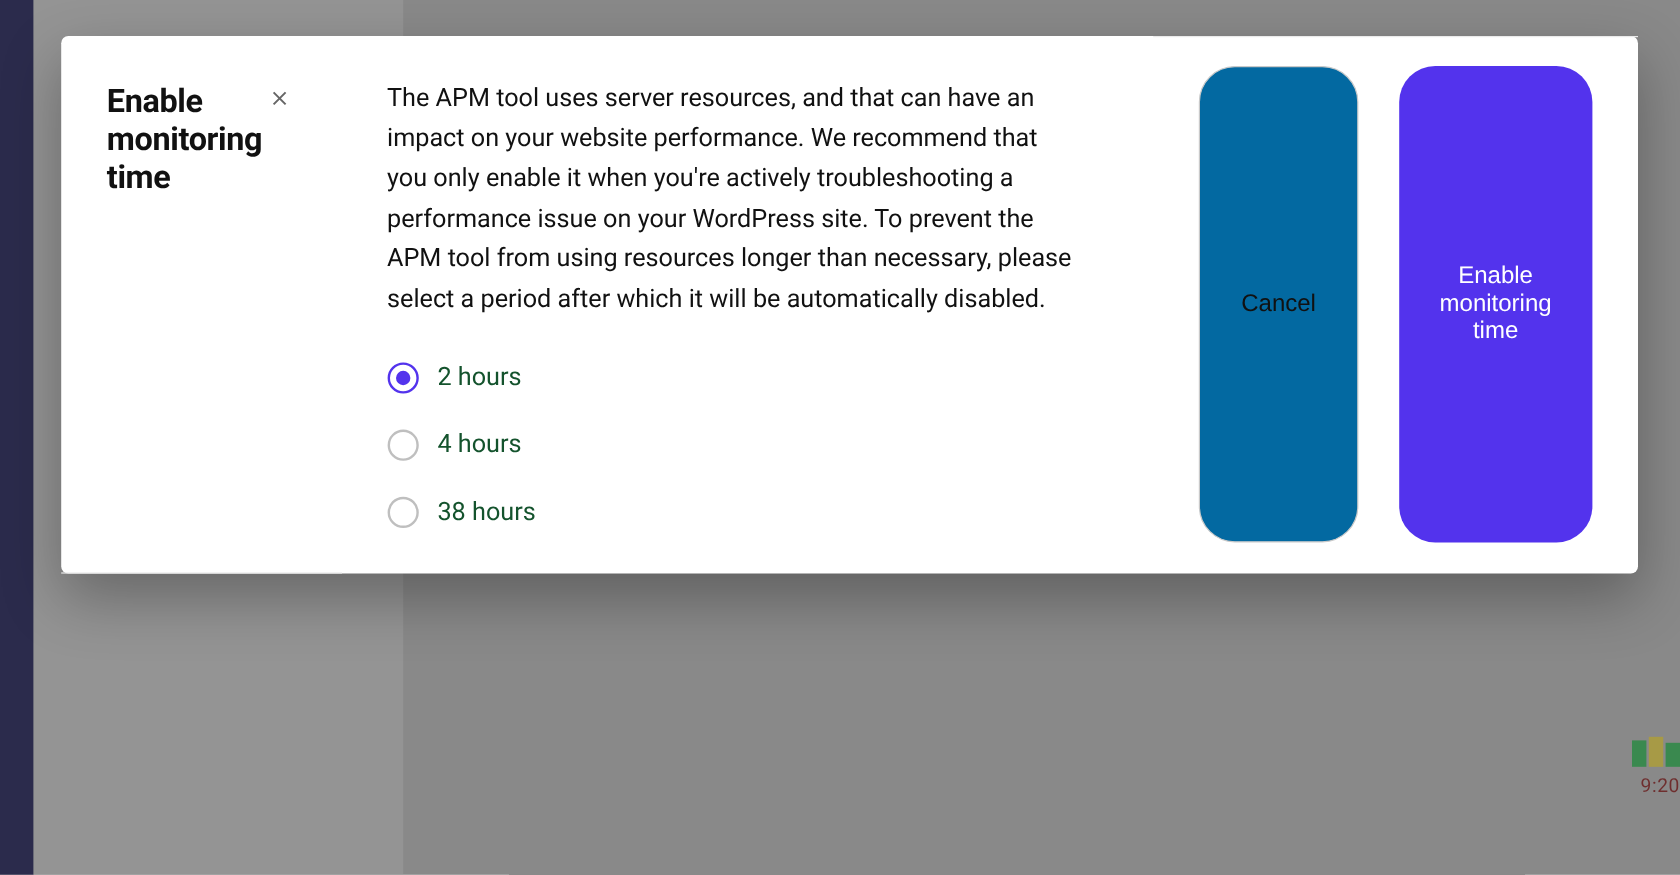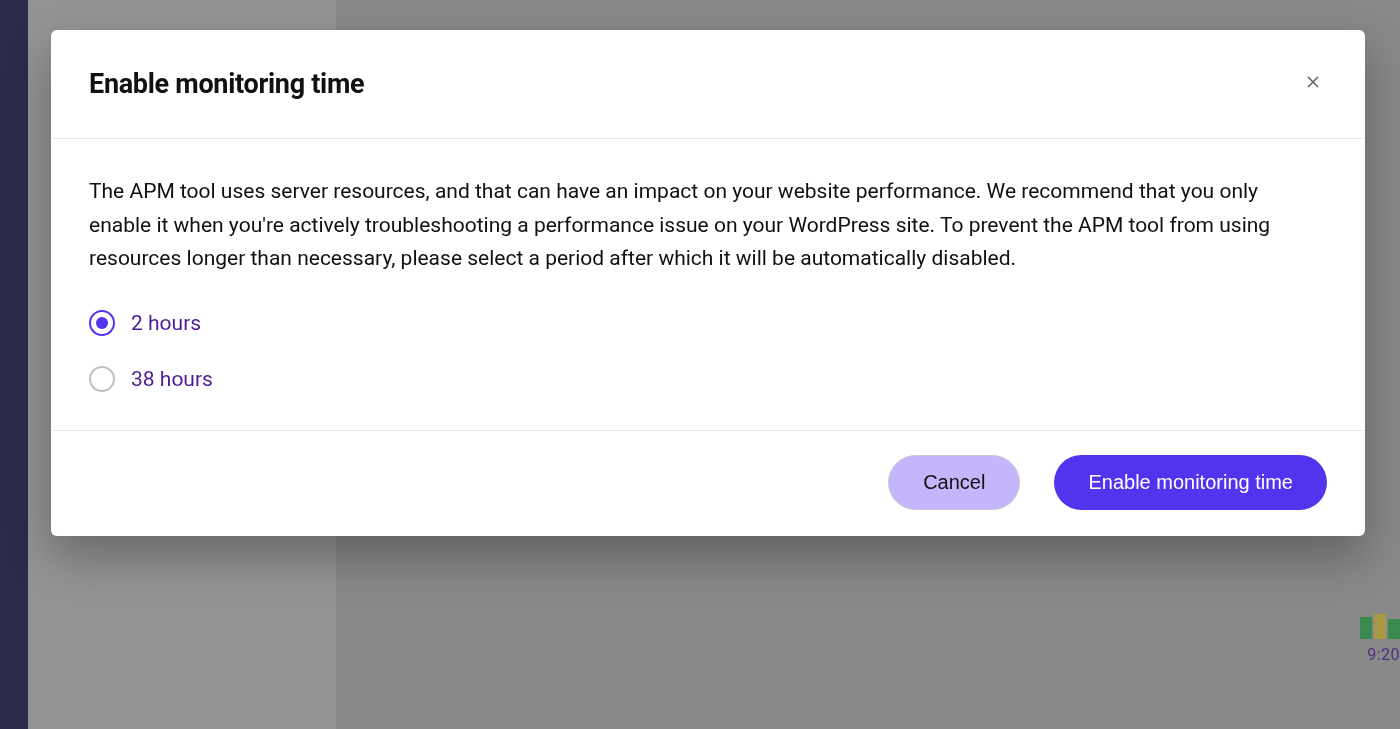--- a/index.html
+++ b/index.html
@@ -28,21 +28,21 @@
       left: 28px;
       top: 0;
       bottom: 0;
       width: 308px;
       background: #b9b9b9;
     }
     .backdrop-ts {
       position: absolute;
       right: 0;
       bottom: 65px;
-      color: #4c1d95;
+      color: #7f1d1d;
       font-size: 16px;
       letter-spacing: 0.5px;
     }
     .backdrop-chartlet {
       position: absolute;
       right: 0;
       bottom: 90px;
       width: 40px;
       height: 25px;
       display: flex;
@@ -62,21 +62,21 @@
     }
     .modal {
       position: absolute;
       left: 51px;
       right: 35px;
       top: 30px;
       background: #fff;
       border-radius: 6px;
       box-shadow: 0 20px 50px rgba(0,0,0,0.3);
       display: flex;
-      flex-direction: column;
+      flex-direction: row;
     }
     .modal-header {
       padding: 38px 38px 38px 38px;
       border-bottom: 1px solid #eaeaea;
       display: flex;
       align-items: flex-start;
       justify-content: space-between;
     }
     .modal-title {
       font-size: 27px;
@@ -134,39 +134,39 @@
       border-color: #5333ed;
     }
     .radio-dot {
       width: 12px;
       height: 12px;
       border-radius: 50%;
       background: #5333ed;
     }
     .radio-label {
       font-size: 21px;
-      color: #4c1d95;
+      color: #14532d;
     }
     .modal-footer {
       border-top: 1px solid #eaeaea;
       padding: 24px 38px 26px 38px;
       display: flex;
       justify-content: flex-end;
       gap: 34px;
     }
     .btn {
       font-size: 20px;
       font-weight: 500;
       padding: 15px 34px;
       border-radius: 30px;
       cursor: pointer;
       border: none;
     }
     .btn-secondary {
-      background: #c4b5fd;
+      background: #0369a1;
       color: #111;
       border: 1.5px solid #c9c9c9;
     }
     .btn-primary {
       background: #5333ed;
       color: #fff;
     }
   </style>
 </head>
 <body>
@@ -194,20 +194,24 @@
     <p class="desc">The APM tool uses server resources, and that can have an impact on your website performance. We recommend that you only enable it when you're actively troubleshooting a performance issue on your WordPress site. To prevent the APM tool from using resources longer than necessary, please select a period after which it will be automatically disabled.</p>
     <div class="radio-group">
 
       <label class="radio-row">
         <span class="radio-circle selected">
           <span class="radio-dot"></span>
         </span>
         <span class="radio-label">2 hours</span>
       </label>
 
+      <label class="radio-row">
+        <span class="radio-circle"></span>
+        <span class="radio-label">4 hours</span>
+      </label>
 
 
       <label class="radio-row">
         <span class="radio-circle"></span>
         <span class="radio-label">38 hours</span>
       </label>
 
     </div>
   </div>
   <div class="modal-footer">

